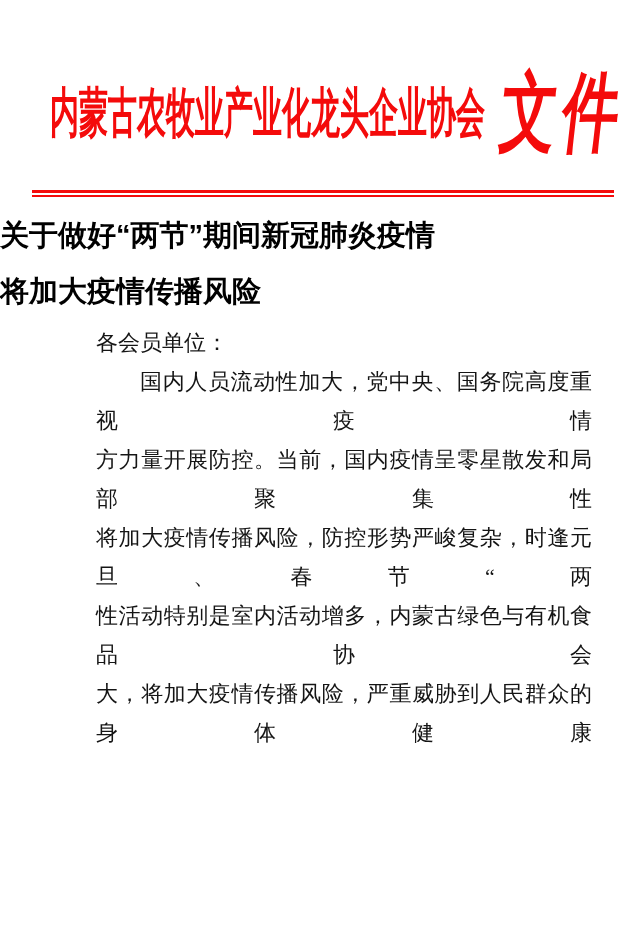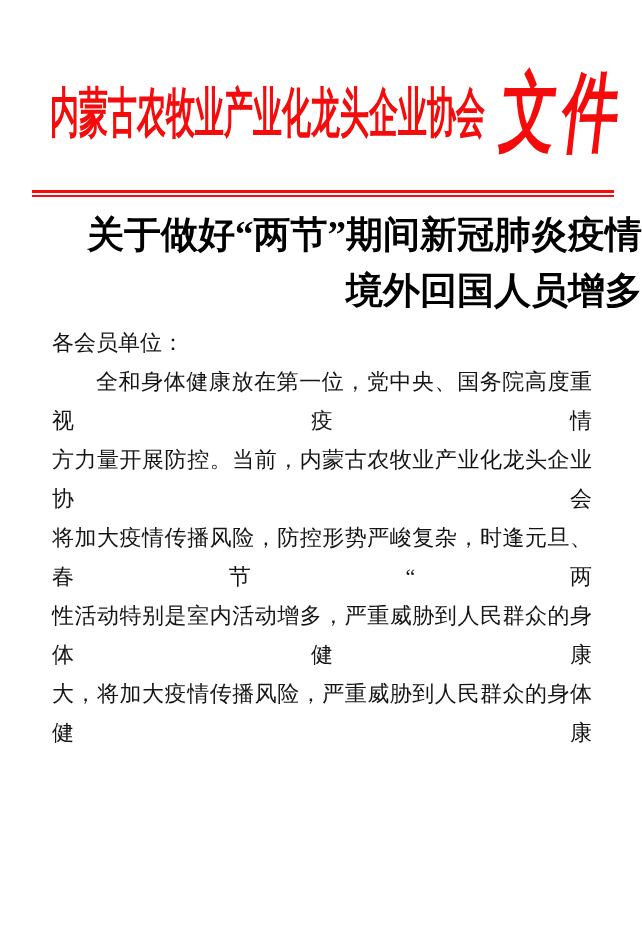--- a/index.html
+++ b/index.html
@@ -64,39 +64,40 @@
   
   .red-rule {
     margin: 8px 28px 0 32px;
   }
   .red-rule .rule-top    { height: 3px; background: var(--red); }
   .red-rule .rule-gap    { height: 2px; background: #ffffff; }
   .red-rule .rule-bottom { height: 2px; background: var(--red); }
   
   .doc-title {
     margin: 10px 0 0 0;
-    text-align: right;
-    font-size: 37px;
+    text-align: left;
+    font-size: 29px;
     font-weight: bold;
     color: #000000;
-    font-family: Liberation Serif, serif;
+    font-family: Liberation Sans, sans-serif;
   }
   .doc-title .title-line {
     height: 56px;
     line-height: 56px;
   }
   
   .doc-body {
     margin: 4px 50px 0 52px;
     font-size: 22px;
     line-height: 39px;
     color: #151515;
   }
   .body-line {
     white-space: nowrap;
+    margin-left: 44px;
   }
   .body-line.fill {
     white-space: normal;
     text-align: justify;
     text-align-last: justify;
     text-justify: inter-character;
   }
   .body-line.indent {
     text-indent: 2em;
   }
@@ -119,25 +120,25 @@
   </header>
 
   <div class="red-rule">
     <div class="rule-top"></div>
     <div class="rule-gap"></div>
     <div class="rule-bottom"></div>
   </div>
 
   <h1 class="doc-title">
     <div class="title-line">关于做好“两节”期间新冠肺炎疫情</div>
-    <div class="title-line">境外回国人员增多</div>
+    <div class="title-line">将加大疫情传播风险</div>
   </h1>
 
   <main class="doc-body" id="body-lines">
       <div class="body-line"><span>各会员单位：</span></div>
-      <div class="body-line indent fill"><span>全和身体健康放在第一位，党中央、国务院高度重视疫情</span></div>
-      <div class="body-line fill"><span>方力量开展防控。当前，内蒙古农牧业产业化龙头企业协会</span></div>
+      <div class="body-line indent fill"><span>国内人员流动性加大，党中央、国务院高度重视疫情</span></div>
+      <div class="body-line fill"><span>方力量开展防控。当前，国内疫情呈零星散发和局部聚集性</span></div>
       <div class="body-line fill"><span>将加大疫情传播风险，防控形势严峻复杂，时逢元旦、春节“两</span></div>
-      <div class="body-line fill"><span>性活动特别是室内活动增多，严重威胁到人民群众的身体健康</span></div>
+      <div class="body-line fill"><span>性活动特别是室内活动增多，内蒙古绿色与有机食品协会</span></div>
       <div class="body-line fill"><span>大，将加大疫情传播风险，严重威胁到人民群众的身体健康</span></div>
     </main>
 
 </div>
 
 </body></html>

